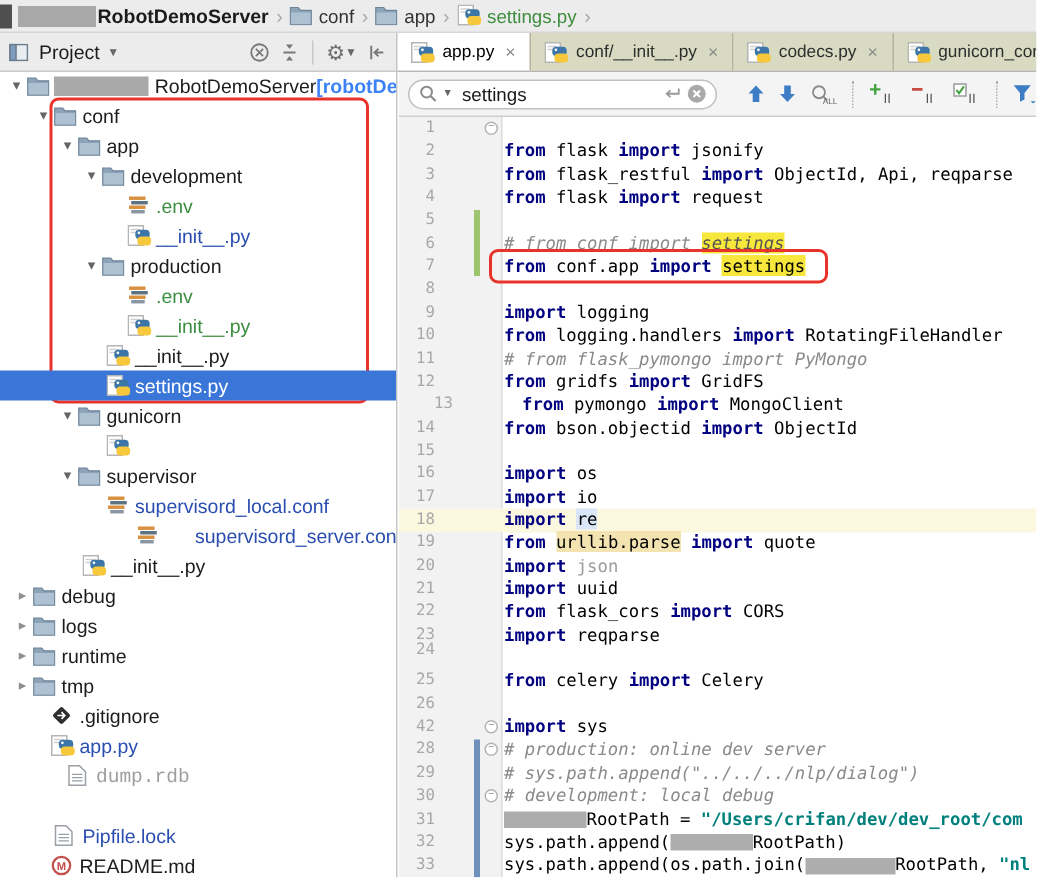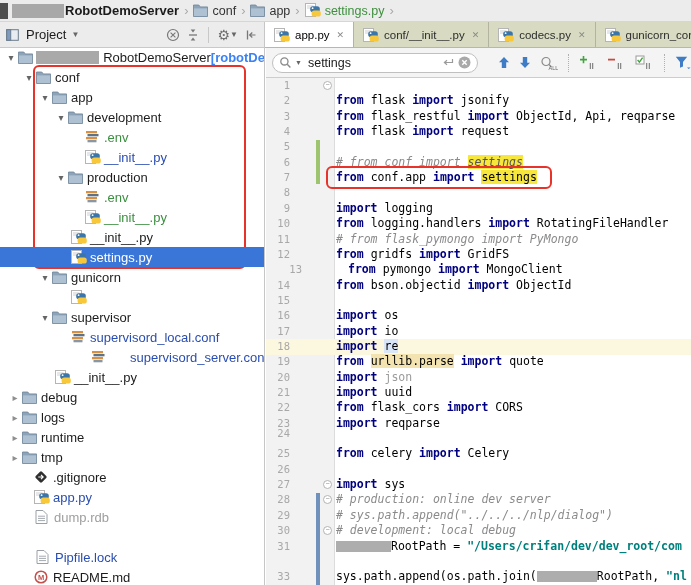--- a/index.html
+++ b/index.html
@@ -501,21 +501,21 @@
             <rect x="0.5" y="0.5" width="10" height="13" fill="#fff" stroke="#b5b5b5"></rect>
             <rect x="2" y="2.5" width="6.5" height="1" fill="#d0d0d0"></rect>
             <rect x="2" y="4.5" width="6.5" height="1" fill="#d0d0d0"></rect>
             <rect x="5.2" y="3.2" width="9.6" height="6" rx="2.6" fill="#3c76a8"></rect>
             <rect x="6.6" y="7.6" width="9.2" height="6" rx="2.6" fill="#f7c73c"></rect>
             <circle cx="7.6" cy="5.2" r="0.9" fill="#fff"></circle>
           </svg>
         </span>
         <span class="t-label b">app.py</span>
       </div>
-      <div class="trow" style="top: 459px; padding-left: 21px;">
+      <div class="trow" style="top: 459px; padding-left: 31px; font-family: Liberation Mono, monospace;">
         <span class="t-arrow"></span>
         <span class="t-icon">
           <svg width="13" height="14">
             <path d="M1 0.5 H8 L12 4.5 V13.5 H1 Z" fill="#fff" stroke="#9aa0a6"></path>
             <path d="M3 6.2 H10 M3 8.4 H10 M3 10.6 H10" stroke="#9aa0a6" stroke-width="0.9"></path>
           </svg>
         </span>
         <span class="t-label gy">dump.rdb</span>
       </div>
       <div class="trow" style="top: 499px; padding-left: 22px;">
@@ -711,38 +711,42 @@
       </div>
       <div class="cline" style="top: 368.4px;">
         <span class="lnum">25</span>
         <span class="codetxt"><span class="kw">from</span><span> celery </span><span class="kw">import</span><span> Celery</span></span>
       </div>
       <div class="cline" style="top: 383.75px;">
         <span class="lnum">26</span>
         <span class="codetxt"></span>
       </div>
       <div class="cline" style="top: 399.1px;">
-        <span class="lnum">27</span>
+        <span class="lnum">42</span>
         <span class="codetxt"><span class="kw">import</span><span> sys</span></span>
       </div>
       <div class="cline" style="top: 414.45px;">
         <span class="lnum">28</span>
         <span class="codetxt"><span class="cm"># production: online dev server</span></span>
       </div>
       <div class="cline" style="top: 429.8px;">
         <span class="lnum">29</span>
         <span class="codetxt"><span class="cm"># sys.path.append("../../../nlp/dialog")</span></span>
       </div>
       <div class="cline" style="top: 445.15px;">
         <span class="lnum">30</span>
         <span class="codetxt"><span class="cm"># development: local debug</span></span>
       </div>
       <div class="cline" style="top: 460.5px;">
         <span class="lnum">31</span>
         <span class="codetxt"><span class="redact" style="width: 55px;"></span><span>RootPath = </span><span class="str">"/Users/crifan/dev/dev_root/com</span></span>
+      </div>
+      <div class="cline" style="top: 475.85px;">
+        <span class="lnum">32</span>
+        <span class="codetxt"><span>sys.path.append(</span><span class="redact" style="width: 55px;"></span><span>RootPath)</span></span>
       </div>
       <div class="cline" style="top: 491.2px;">
         <span class="lnum">33</span>
         <span class="codetxt"><span>sys.path.append(os.path.join(</span><span class="redact" style="width: 60px;"></span><span>RootPath, </span><span class="str">"nl</span></span>
       </div>
       <div class="cline" style="top: 506.55px;">
         <span class="codetxt"><span>sys.path.append(os.path.join(</span><span>RootPath, </span><span class="str">"nl</span></span>
       </div>
       <span class="fold" style="top: 3px;">−</span>
       <span class="fold" style="top: 402.1px;">−</span>

